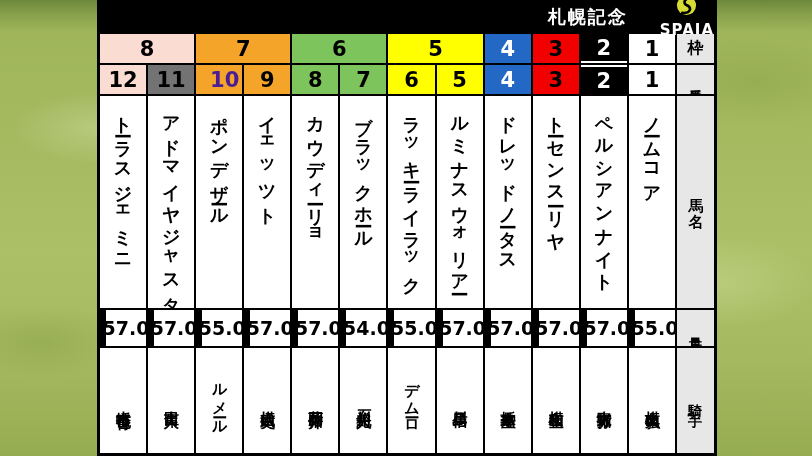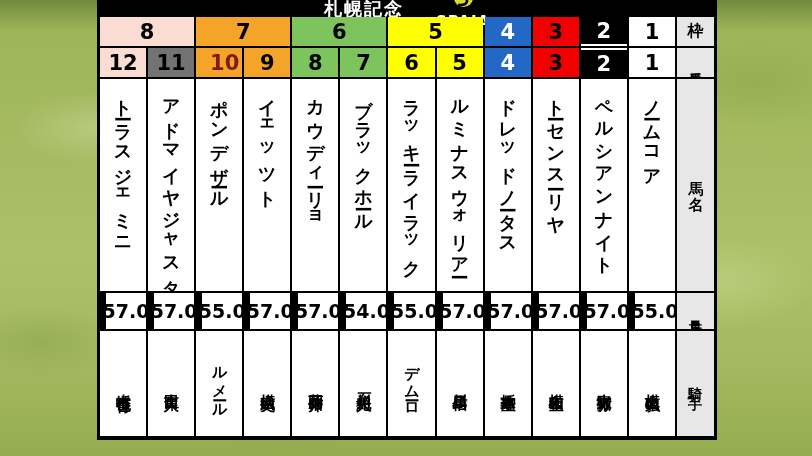--- a/index.html
+++ b/index.html
@@ -18,22 +18,22 @@
       radial-gradient(ellipse 170px 75px at 93% 18%, rgba(130,155,65,.35), transparent 60%),
       radial-gradient(ellipse 140px 60px at 5% 75%, rgba(120,145,55,.30), transparent 60%),
       radial-gradient(ellipse 120px 50px at 60% 40%, rgba(225,235,175,.18), transparent 60%),
       linear-gradient(180deg,#6c883c 0px,#859e49 13px,#9fb559 32px,#abc067 55%,#a5ba60 78%,#96ac51 100%);
   }
   .sheet{
     position:absolute;left:97px;top:0;width:620px;
     background:#000;padding:0 3px 4px 3px;box-sizing:border-box;
   }
   .titlebar{
-    height:17px;background:#000;color:#fff;
-    display:flex;align-items:center;justify-content:center;gap:32px;
+    height:34px;background:#000;color:#fff;
+    display:flex;align-items:center;justify-content:flex-end;gap:32px;
   }
   .titlebar .title{font-size:18px;font-weight:bold;letter-spacing:2px;}
   .brand{display:flex;align-items:center;gap:5px;flex-direction:column;}
   .brand .brand-text{font-size:15px;font-weight:bold;letter-spacing:1px;color:#fff;}
   .grid{
     display:grid;
     grid-template-columns:repeat(12,1fr) 37px;
     grid-template-rows:29px 29px 212px 36px 105px;
     gap:2px;background:#000;
   }
@@ -86,21 +86,21 @@
     <div class="cell num span2" style="background: rgb(126, 196, 92); color: rgb(0, 0, 0);">6</div>
     <div class="cell num span2" style="background: rgb(255, 255, 0); color: rgb(0, 0, 0);">5</div>
     <div class="cell num" style="background: rgb(35, 104, 196); color: rgb(255, 255, 255);">4</div>
     <div class="cell num" style="background: rgb(242, 0, 0); color: rgb(0, 0, 0);">3</div>
     <div class="cell num wb" style="background: rgb(0, 0, 0); color: rgb(255, 255, 255);">2</div>
     <div class="cell num" style="background: rgb(255, 255, 255); color: rgb(0, 0, 0);">1</div>
     <div class="cell label label-waku">枠</div>
 
     <div class="cell num" style="background: rgb(250, 220, 210); color: rgb(0, 0, 0);">12</div>
     <div class="cell num" style="background: #737373; color: rgb(0, 0, 0);">11</div>
-    <div class="cell num" style="background: rgb(244, 164, 40); color: #7f1d1d; padding-left: 11px;">10</div>
+    <div class="cell num" style="background: rgb(244, 164, 40); color: #4c1d95; padding-left: 11px;">10</div>
     <div class="cell num" style="background: rgb(244, 164, 40); color: rgb(0, 0, 0);">9</div>
     <div class="cell num" style="background: rgb(126, 196, 92); color: rgb(0, 0, 0);">8</div>
     <div class="cell num" style="background: rgb(126, 196, 92); color: rgb(0, 0, 0);">7</div>
     <div class="cell num" style="background: rgb(255, 255, 0); color: rgb(0, 0, 0);">6</div>
     <div class="cell num" style="background: rgb(255, 255, 0); color: rgb(0, 0, 0);">5</div>
     <div class="cell num" style="background: rgb(35, 104, 196); color: rgb(255, 255, 255);">4</div>
     <div class="cell num" style="background: rgb(242, 0, 0); color: rgb(0, 0, 0);">3</div>
     <div class="cell num wt" style="background: rgb(0, 0, 0); color: rgb(255, 255, 255);">2</div>
     <div class="cell num" style="background: rgb(255, 255, 255); color: rgb(0, 0, 0);">1</div>
     <div class="cell label label-umaban">

